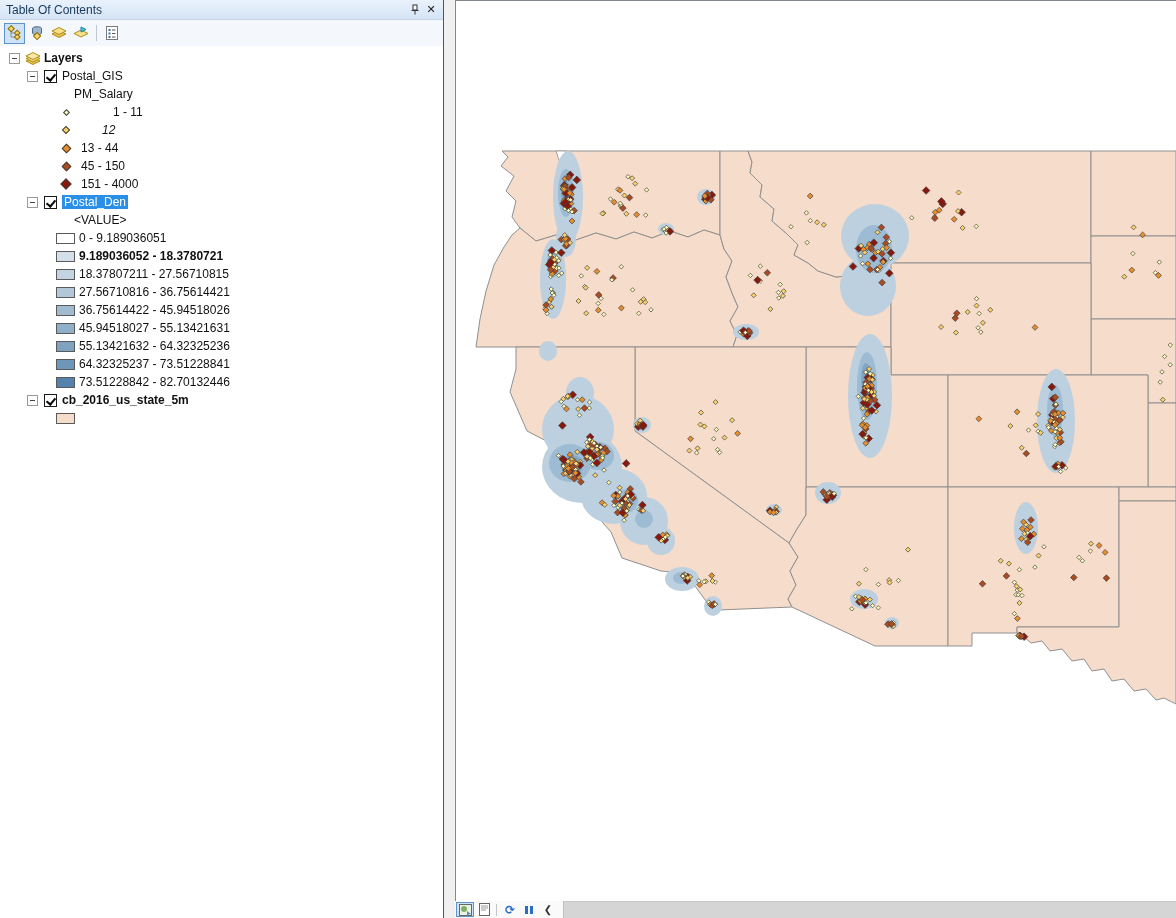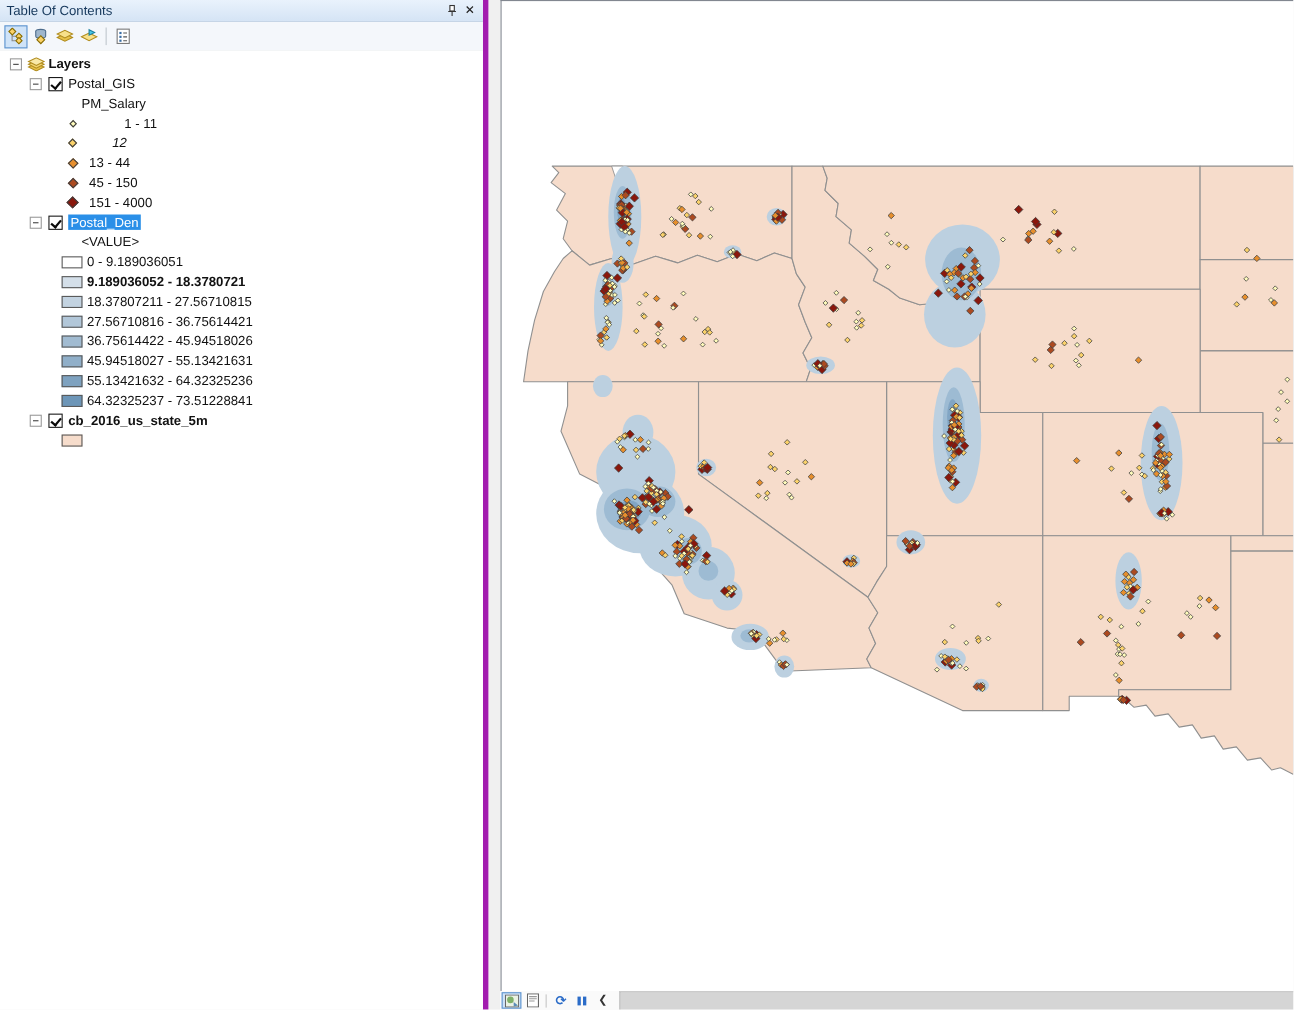--- a/index.html
+++ b/index.html
@@ -1,19 +1,19 @@
 <!DOCTYPE html>
 <html><head>
 <meta charset="utf-8">
 <style>
   html,body{margin:0;padding:0;background:#fff;font-family:"Liberation Sans","DejaVu Sans",sans-serif;}
   #app{position:relative;width:1176px;height:918px;overflow:hidden;background:#F0F0F0;}
 
   
-  #toc-panel{position:absolute;left:0;top:0;width:444px;height:918px;background:#fff;border-right:5px solid #a21caf;box-sizing:border-box;}
+  #toc-panel{position:absolute;left:0;top:0;width:444px;height:918px;background:#fff;border-right:1px solid #a21caf;box-sizing:border-box;}
   .toc-titlebar{height:20px;background:linear-gradient(#E9F2FC,#D5E4F5);border-bottom:1px solid #C6D5E6;display:flex;align-items:center;padding:0 4px 0 6px;box-sizing:border-box;}
   .toc-title{flex:1;font-size:12px;color:#16385c;}
   .tb-btn{width:16px;height:15px;display:flex;align-items:center;justify-content:center;color:#222;font-size:11px;cursor:default;}
   .toc-toolbar{height:26px;background:#F4F7FB;display:flex;align-items:center;padding-left:4px;border-bottom:1px solid #E2E2E2;}
   .tool-btn{width:21px;height:21px;display:flex;align-items:center;justify-content:center;margin-right:1px;border:1px solid transparent;box-sizing:border-box;}
   .tool-btn.selected{background:#CFE3F8;border:1px solid #5E93CE;}
   .tool-sep{width:1px;height:16px;background:#BFC6CE;margin:0 4px;}
   #toc-tree{position:absolute;top:46px;left:0;right:0;bottom:0;background:#fff;padding-top:3px;overflow:hidden;}
   .trow{height:18px;display:flex;align-items:center;position:relative;font-size:12px;color:#111;white-space:pre;}
   .trow .lbl{display:inline-block;}
@@ -129,20 +129,21 @@
         <div class="trow"><span class="expand" style="left:27px;"></span><span class="cbx" style="left:44px;"></span><span class="lbl sel" style="margin-left:62px;">Postal_Den</span></div>
         <div class="trow"><span class="lbl" style="margin-left:74px;">&lt;VALUE&gt;</span></div>
         <div class="trow"><span class="ramprect" style="left:56px;background:#FFFFFF;"></span><span class="lbl" style="margin-left:79px;">0 - 9.189036051</span></div>
         <div class="trow"><span class="ramprect" style="left:56px;background:#D4DFE9;"></span><span class="lbl" style="margin-left:79px;font-weight:bold;">9.189036052 - 18.3780721</span></div>
         <div class="trow"><span class="ramprect" style="left:56px;background:#C3D3E1;"></span><span class="lbl" style="margin-left:79px;">18.37807211 - 27.56710815</span></div>
         <div class="trow"><span class="ramprect" style="left:56px;background:#B2C7D9;"></span><span class="lbl" style="margin-left:79px;">27.56710816 - 36.75614421</span></div>
         <div class="trow"><span class="ramprect" style="left:56px;background:#A1BBD1;"></span><span class="lbl" style="margin-left:79px;">36.75614422 - 45.94518026</span></div>
         <div class="trow"><span class="ramprect" style="left:56px;background:#90AFC9;"></span><span class="lbl" style="margin-left:79px;">45.94518027 - 55.13421631</span></div>
         <div class="trow"><span class="ramprect" style="left:56px;background:#7EA2C0;"></span><span class="lbl" style="margin-left:79px;">55.13421632 - 64.32325236</span></div>
         <div class="trow"><span class="ramprect" style="left:56px;background:#6D96B8;"></span><span class="lbl" style="margin-left:79px;">64.32325237 - 73.51228841</span></div>
+        <div class="trow"><span class="ramprect" style="left:56px;background:#5383AC;"></span><span class="lbl" style="margin-left:79px;">73.51228842 - 82.70132446</span></div>
         <div class="trow"><span class="expand" style="left:27px;"></span><span class="cbx" style="left:44px;"></span><span class="lbl" style="margin-left:62px;font-weight:bold;">cb_2016_us_state_5m</span></div>
         <div class="trow"><span class="ramprect" style="left:56px;background:#F6DCCB;"></span><span class="lbl" style="margin-left:79px;"></span></div>
       </div>
   </div>
 
   <div id="map-panel">
     <div id="map-view">
       <svg id="map-svg" width="720" height="900" viewBox="0 0 720 900">
           <g>
             <path d="M46,150 L264,150 L264,234 L248,229 L232,236 L214,230 L196,237 L178,231 L160,238 L140,232 L120,239 L100,234 L80,240 L64,227 L56,216 L60,200 L50,190 L58,175 L45,165 L52,156 Z" fill="#F6DCCB" stroke="#909090" stroke-width="1" stroke-linejoin="round"></path>

